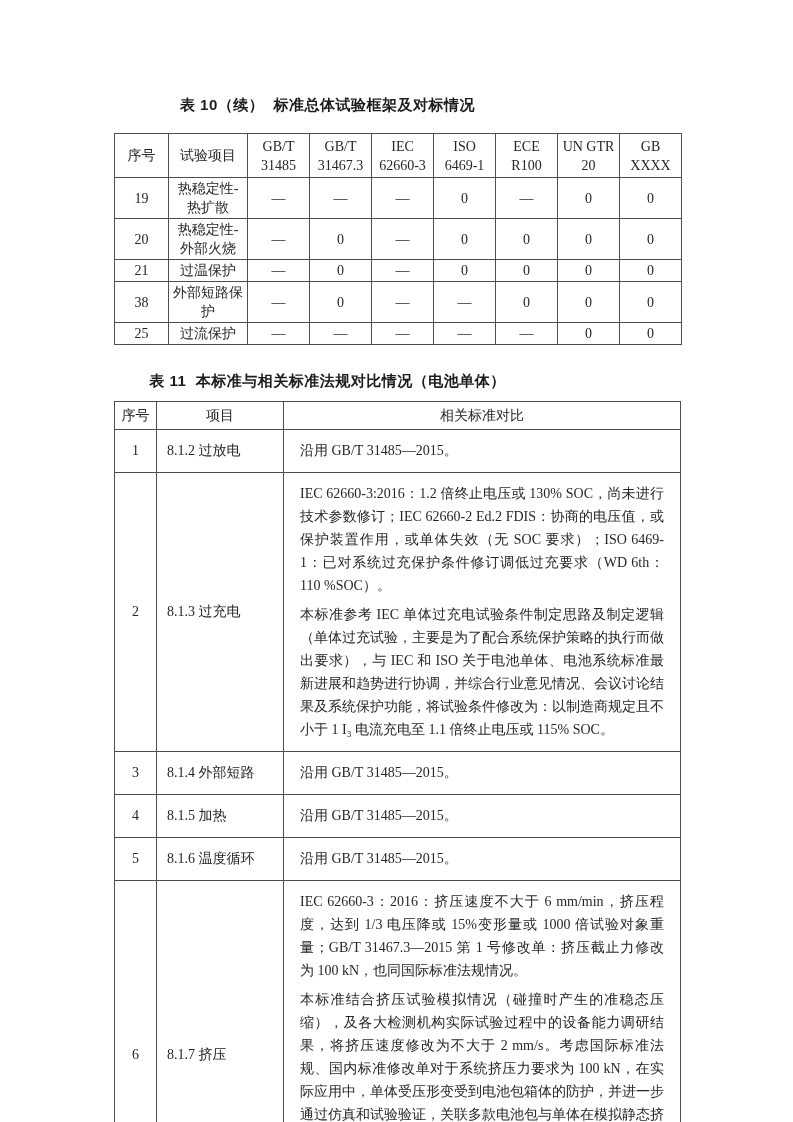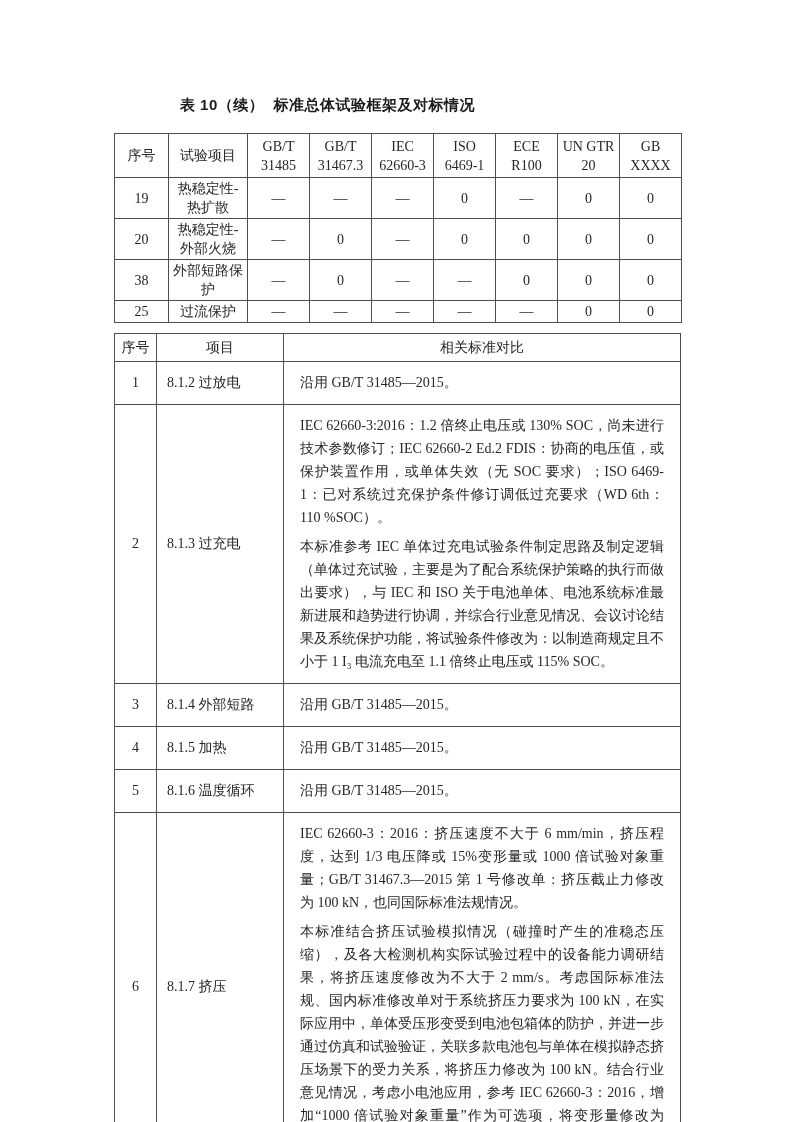--- a/index.html
+++ b/index.html
@@ -161,20 +161,33 @@
           </td>
           <td>—</td>
           <td>0</td>
           <td>—</td>
           <td>0</td>
           <td>0</td>
           <td>0</td>
           <td>0</td>
         </tr>
         <tr class="h1l">
+          <td>21</td>
+          <td>
+            <div>过温保护</div>
+          </td>
+          <td>—</td>
+          <td>0</td>
+          <td>—</td>
+          <td>0</td>
+          <td>0</td>
+          <td>0</td>
+          <td>0</td>
+        </tr>
+        <tr class="h1l">
           <td>38</td>
           <td>
             <div>外部短路保护</div>
           </td>
           <td>—</td>
           <td>0</td>
           <td>—</td>
           <td>—</td>
           <td>0</td>
           <td>0</td>
@@ -189,20 +202,21 @@
           <td>—</td>
           <td>—</td>
           <td>—</td>
           <td>—</td>
           <td>0</td>
           <td>0</td>
         </tr>
       </tbody>
   </table>
 
+  <div class="doc-title title-gap">表 11  本标准与相关标准法规对比情况（电池单体）</div>
 
   <table class="t11">
     <colgroup>
       <col style="width:42px">
       <col style="width:127px">
       <col style="width:397px">
     </colgroup>
     <thead>
       <tr class="head-row">
         <th>序号</th>

